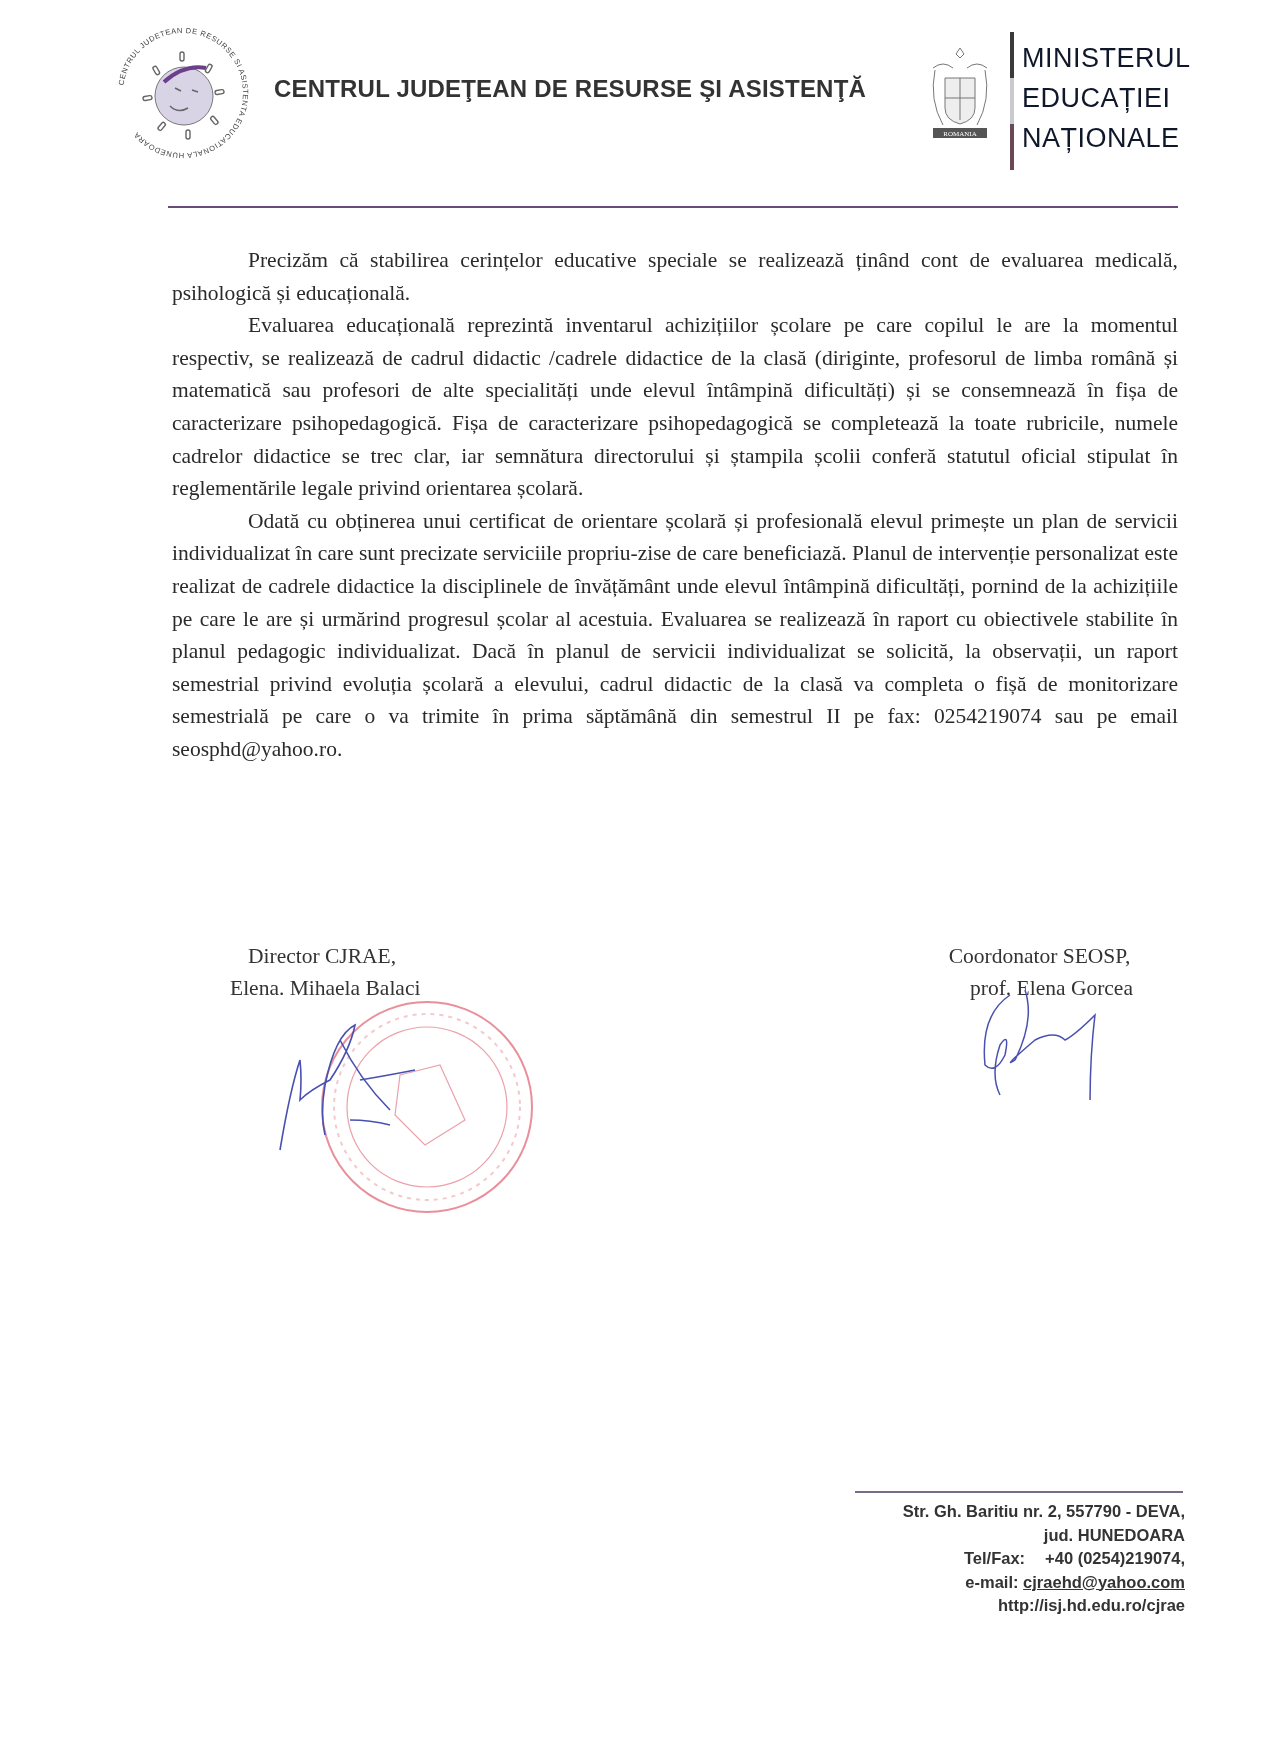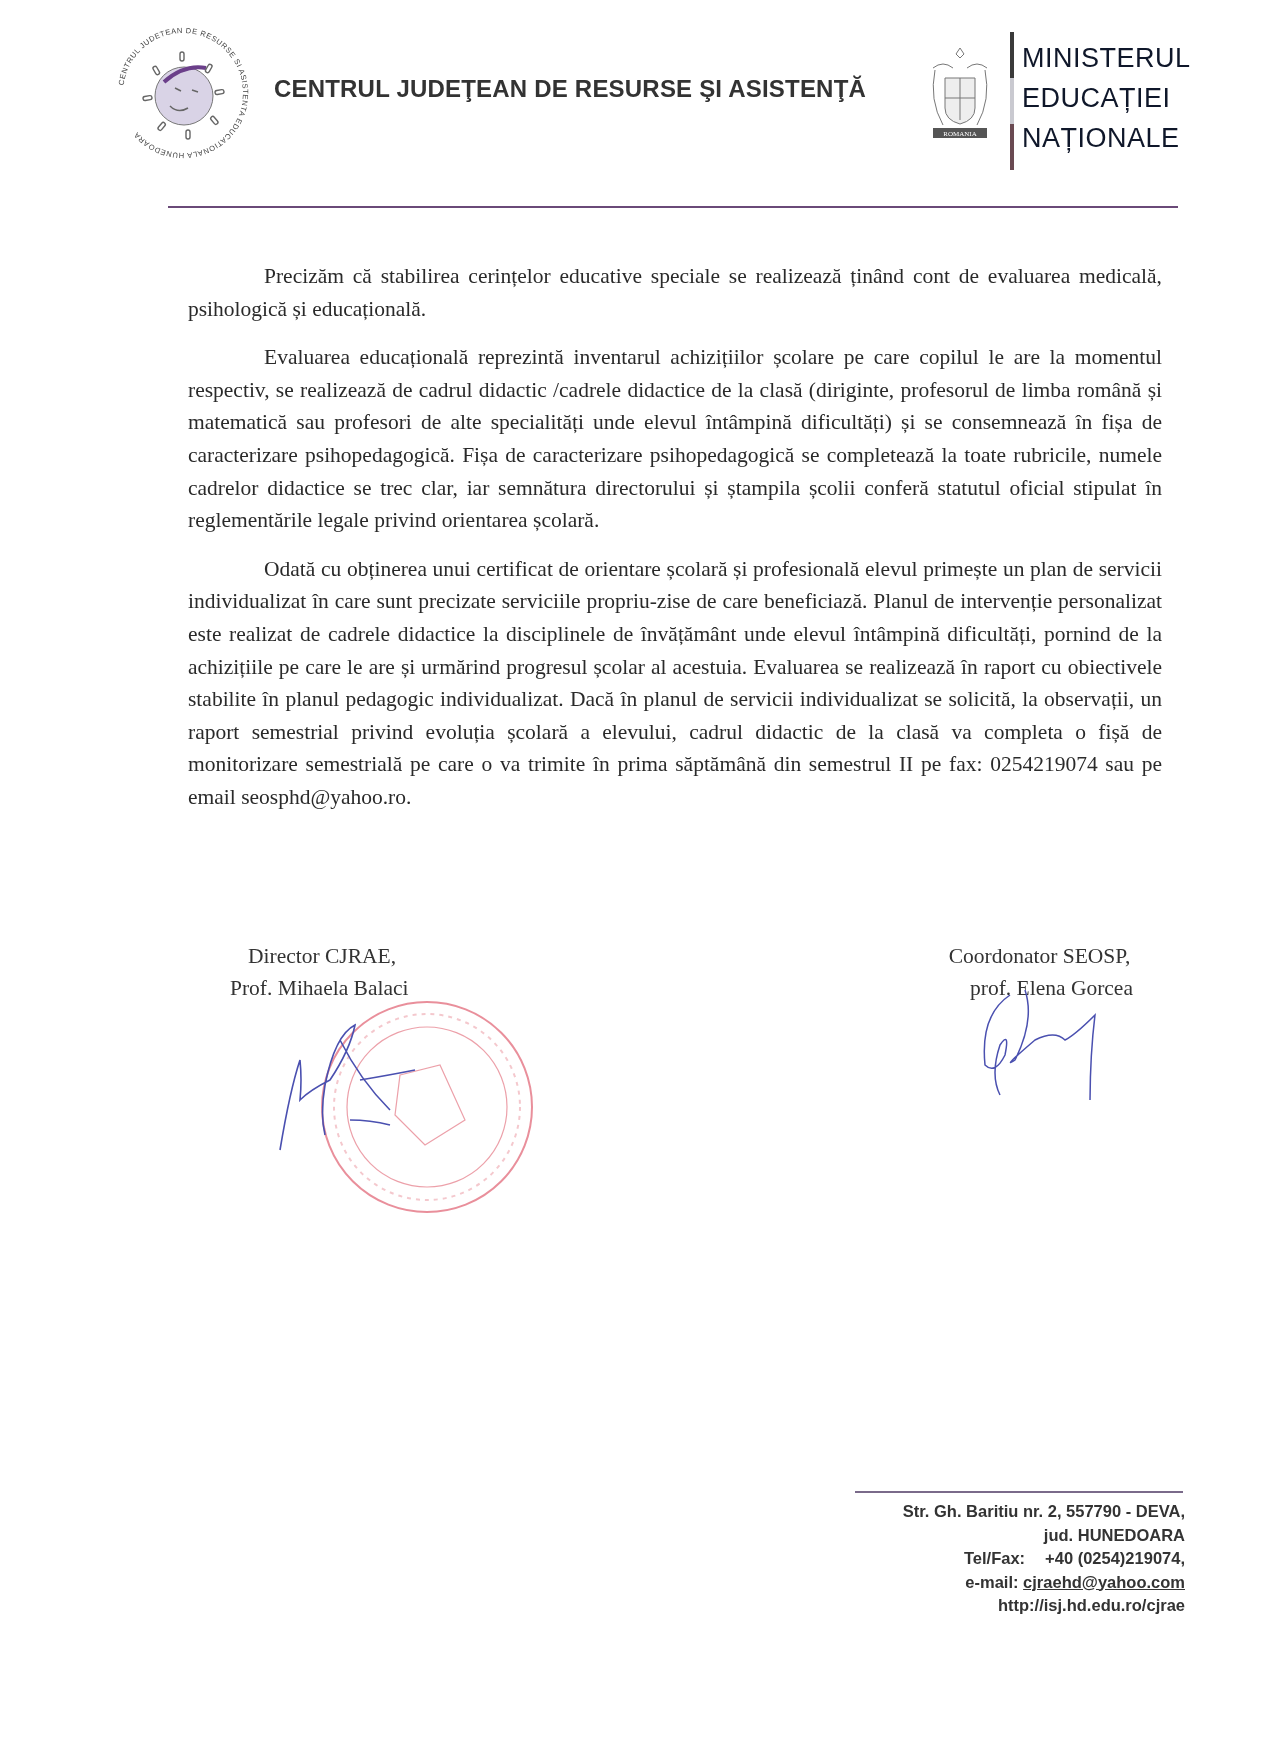--- a/index.html
+++ b/index.html
@@ -22,21 +22,21 @@
   .min-text {
     left: 1022px; top: 38px; font-family: "Liberation Sans", sans-serif; font-size: 27px;
     line-height: 40px; color: #0f172a; font-weight: normal; letter-spacing: 0.5px;
   }
   .hr-top { left: 168px; top: 206px; width: 1010px; height: 2px; background: #6a4a78; }
   
   .body-text {
     left: 172px; top: 244px; width: 1006px; font-size: 21.5px; line-height: 32.6px;
     text-align: justify; color: #2a2a2a;
   }
-  .body-text p { margin: 16px; text-indent: 76px; }
+  .body-text p { margin: 0; text-indent: 76px; }
   
   .sig-left { left: 248px; top: 940px; font-size: 21.5px; line-height: 32px; color:#333; }
   .sig-left .l2 { margin-left: -18px; }
   .sig-right { left: 946px; top: 940px; font-size: 21.5px; line-height: 32px; color:#333;text-align:center; }
   .sig-right .l2 { margin-left: 24px; }
   .stamp { left: 315px; top: 995px; width: 225px; height: 225px; }
   .signature-left { left: 270px; top: 1000px; width: 220px; height: 160px; }
   .signature-right { left: 970px; top: 990px; width: 160px; height: 110px; }
   
   .hr-foot { left: 855px; top: 1491px; width: 328px; height: 2px; background: #7a6a8a; }
@@ -125,21 +125,21 @@
 </div>
 
 <div class="abs signature-left">
   <svg width="220" height="160" viewBox="0 0 220 160">
     <path d="M10 150 q10 -60 20 -90 q2 20 0 40 q10 -10 30 -20 q20 -30 25 -55 q-20 10 -30 60 q-5 30 0 50 M70 40 q20 40 50 70 M90 80 q30 -5 55 -10 M80 120 q20 0 40 5" stroke="#4a50b0" stroke-width="1.6" fill="none"></path>
   </svg>
 </div>
 
 <div class="abs sig-left">
   <div>Director CJRAE,</div>
-  <div class="l2">Prof. Mihaela Balaci</div>
+  <div class="l2">Elena. Mihaela Balaci</div>
 </div>
 
 <div class="abs sig-right">
   <div>Coordonator SEOSP,</div>
   <div class="l2">prof. Elena Gorcea</div>
 </div>
 
 <div class="abs signature-right">
   <svg width="160" height="110" viewBox="0 0 160 110">
     <path d="M40 5 q-30 20 -25 70 q10 10 20 -10 q5 -25 -5 -10 q-10 30 0 50 M55 0 q10 30 -10 70 q-15 10 20 -20 q20 -10 30 0 q10 -5 30 -25 q-5 40 -5 90" stroke="#4a50b0" stroke-width="1.5" fill="none"></path>

